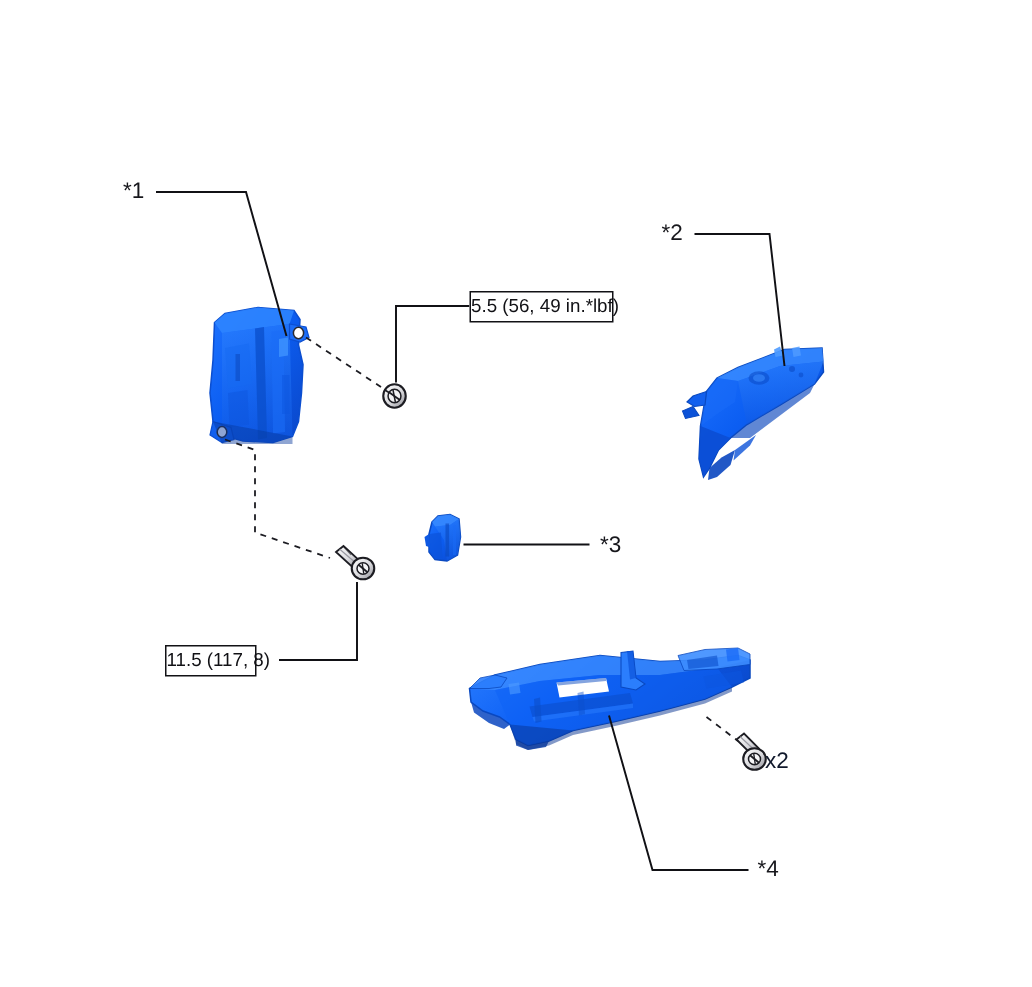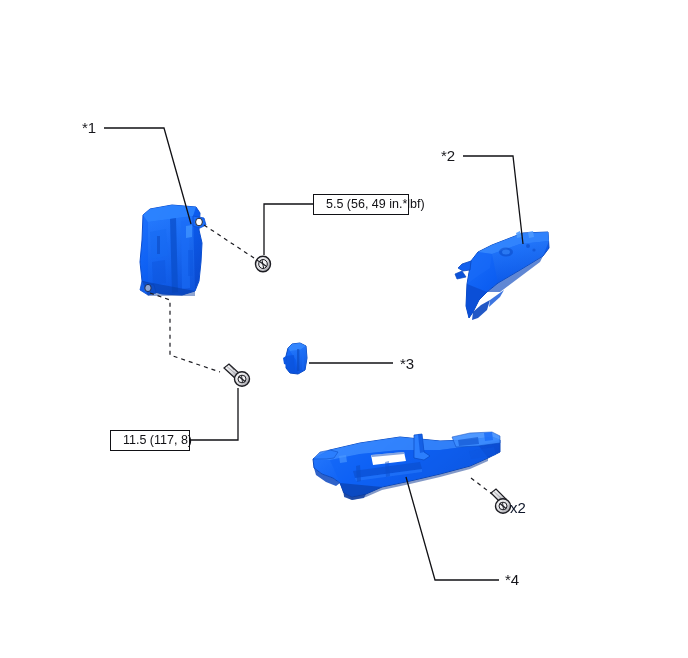--- a/index.html
+++ b/index.html
@@ -35,21 +35,21 @@
     line-height: 1;
   }
   .torque-box {
     position: absolute;
     border: 1.3px solid #111115;
     background: #ffffff;
     font-family: "Liberation Sans", sans-serif;
     font-size: 12.5px;
     color: #111115;
     white-space: nowrap;
-    padding: 3px 4px 4px 12px;
+    padding: 3px 4px 4px 0;
     line-height: 1;
     box-sizing: border-box;
   }
   .qty-text {
     position: absolute;
     font-family: "Liberation Sans", sans-serif;
     font-size: 15px;
     color: #0f172a;
     white-space: nowrap;
     line-height: 1;
@@ -233,17 +233,17 @@
   <div class="callout-text" style="left:82px; top:120px;">*1</div>
 
   <div class="callout-text" style="left:441px; top:148px;">*2</div>
 
   <div class="callout-text" style="left:400px; top:356px;">*3</div>
 
   <div class="callout-text" style="left:505px; top:572px;">*4</div>
 
   <div class="torque-box" style="left:313px; top:194px; width:96px; height:21px;">5.5 (56, 49 in.*lbf)</div>
 
-  <div class="torque-box" style="left:110px; top:430px; width:80px; height:21px;">11.5 (117, 8)</div>
+  <div class="torque-box" style="left:110px; top:430px; width:61px; height:21px;">11.5 (117, 8)</div>
 
   <div class="qty-text" style="left:510px; top:500px;">x2</div>
 
 </div>
 
 </body></html>

